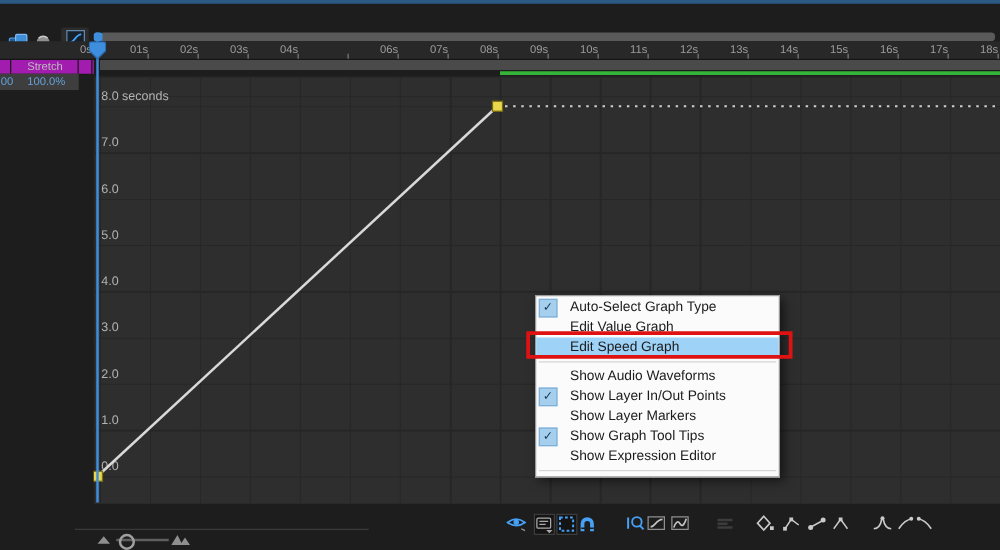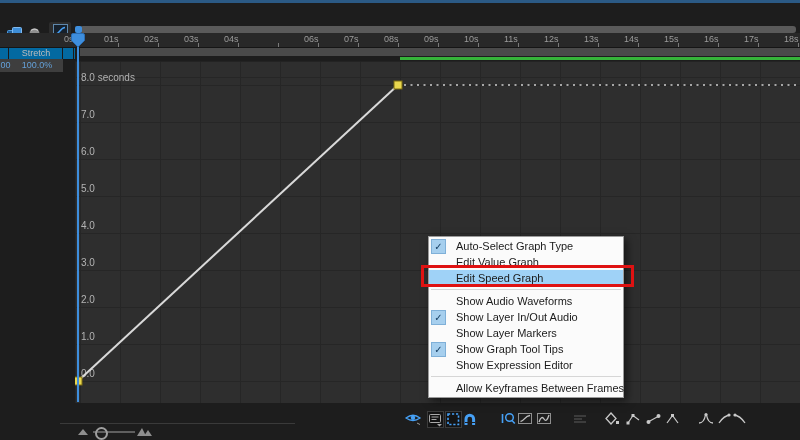--- a/index.html
+++ b/index.html
@@ -21,21 +21,21 @@
   #track-bar{left:80px;top:48px;width:720px;height:8px;background:#4a4a4a;}
   #layer-out-bar{left:400px;top:57px;width:400px;height:3px;}
 
   
   #cti-stem{left:77px;top:26px;width:2px;height:376px;background:#3e8edd;z-index:6;}
   #cti-head{left:71px;top:33px;z-index:7;}
 
   
   #panel-icons{left:0;top:20px;width:75px;height:26px;}
   #graph-btn-bg{left:49px;top:22px;width:22px;height:21px;background:#2c2c2c;border-radius:2px;}
-  #stretch-header{left:0;top:46px;width:75px;height:12px;background:#0369a1;
+  #stretch-header{left:0;top:46px;width:75px;height:12px;background:#a21caf;
       border-top:1px solid #1a1a1a;border-bottom:1px solid #1a1a1a;}
   #stretch-header .divider{position:absolute;top:0;width:1px;height:12px;background:#1a1a1a;}
   #stretch-label{position:absolute;left:10px;top:1px;width:52px;text-align:center;font-size:9px;color:#bdbdbd;}
   #value-row{left:0;top:59px;width:63px;height:13px;background:#3e3e3e;}
   #time-cell{position:absolute;left:-2px;top:1px;width:16px;font-size:9px;color:#64a0d8;}
   #stretch-value{position:absolute;left:16px;top:1px;width:42px;text-align:center;font-size:9px;color:#64a0d8;}
 
   
   #graph-area{left:75px;top:61px;width:725px;height:341px;background-color:#2e2e2e;
      border-top:1px solid #232323;
@@ -168,26 +168,25 @@
   <svg class="abs" id="cti-head" width="14" height="15">
     <path d="M2,0.5 h10 a1.5,1.5 0 0 1 1.5,1.5 v5.5 l-6.5,6.5 l-6.5,-6.5 v-5.5 a1.5,1.5 0 0 1 1.5,-1.5 z" fill="#3e8edd" stroke="#2a6db3"></path>
   </svg>
 
   <div class="abs" id="context-menu">
       <div class="menu-item"><span class="menu-check">✓</span><span>Auto-Select Graph Type</span></div>
       <div class="menu-item"><span>Edit Value Graph</span></div>
       <div class="menu-item hl"><span>Edit Speed Graph</span></div>
       <div class="menu-sep"></div>
       <div class="menu-item"><span>Show Audio Waveforms</span></div>
-      <div class="menu-item"><span class="menu-check">✓</span><span>Show Layer In/Out Audio</span></div>
+      <div class="menu-item"><span class="menu-check">✓</span><span>Show Layer In/Out Points</span></div>
       <div class="menu-item"><span>Show Layer Markers</span></div>
       <div class="menu-item"><span class="menu-check">✓</span><span>Show Graph Tool Tips</span></div>
       <div class="menu-item"><span>Show Expression Editor</span></div>
       <div class="menu-sep"></div>
-      <div class="menu-item"><span>Allow Keyframes Between Frames</span></div>
     </div>
   <div class="abs" id="red-box" style="border-color: rgb(223, 18, 18);"></div>
 
   <div class="abs" id="zoom-divider"></div>
   <svg class="abs" style="left:77px;top:427px" width="12" height="9">
     <polygon points="1,8 6,2 11,8" fill="#8f8f8f"></polygon>
   </svg>
   <div class="abs" id="zoom-track"></div>
   <div class="abs" id="zoom-knob"></div>
   <svg class="abs" style="left:137px;top:425px" width="18" height="12">

